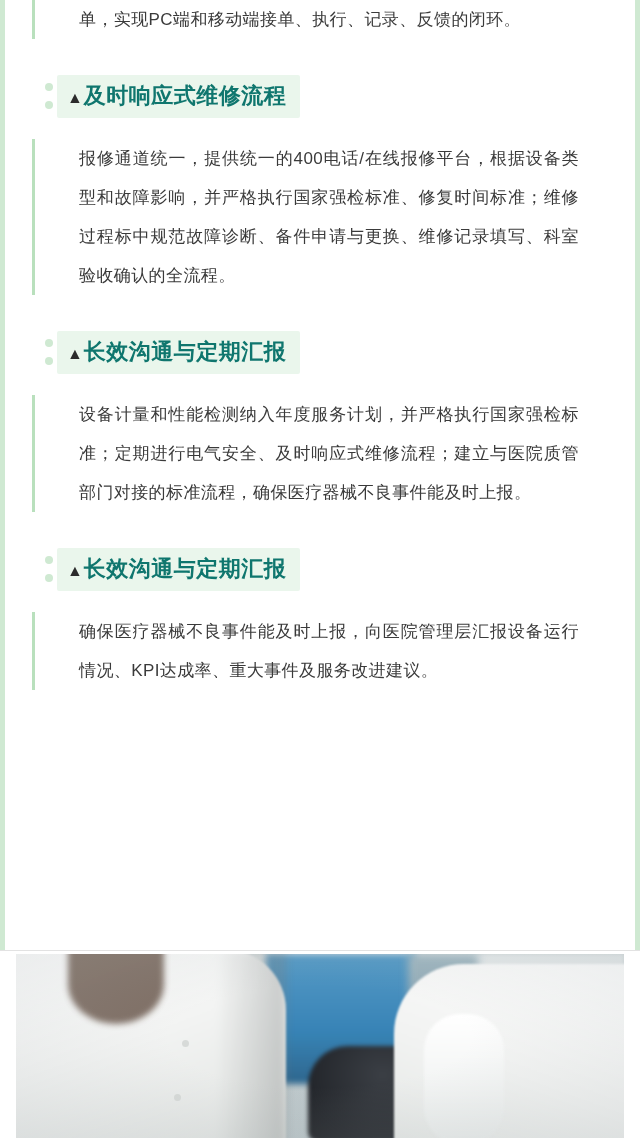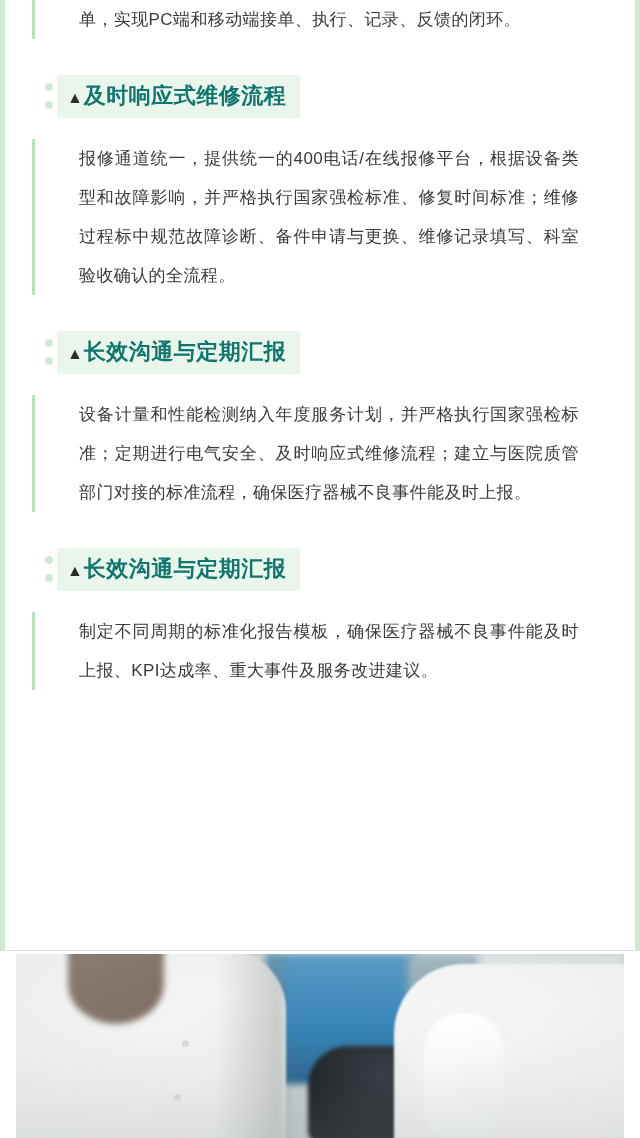--- a/index.html
+++ b/index.html
@@ -271,21 +271,21 @@
           <i></i>
         </span>
       <span class="head-pill">
         <span class="head-tri">▲</span><span class="head-text">长效沟通与定期汇报</span>
       </span>
     </div>
 
     <div class="spacer-sm"></div>
 
     <div class="para-block">
-      <p class="para">制定不同周期的标准化报告模板，确保医疗器械不良事件能及时上报、KPI达成率、重大事件及服务改进建议。</p>
+      <p class="para">确保医疗器械不良事件能及时上报，向医院管理层汇报设备运行情况、KPI达成率、重大事件及服务改进建议。</p>
     </div>
 
   </div>
 
   <div class="divider"></div>
 
   <div class="photo-wrap">
     <div class="photo">
       <div class="bg-wall"></div>
       <div class="cabinet"></div>

